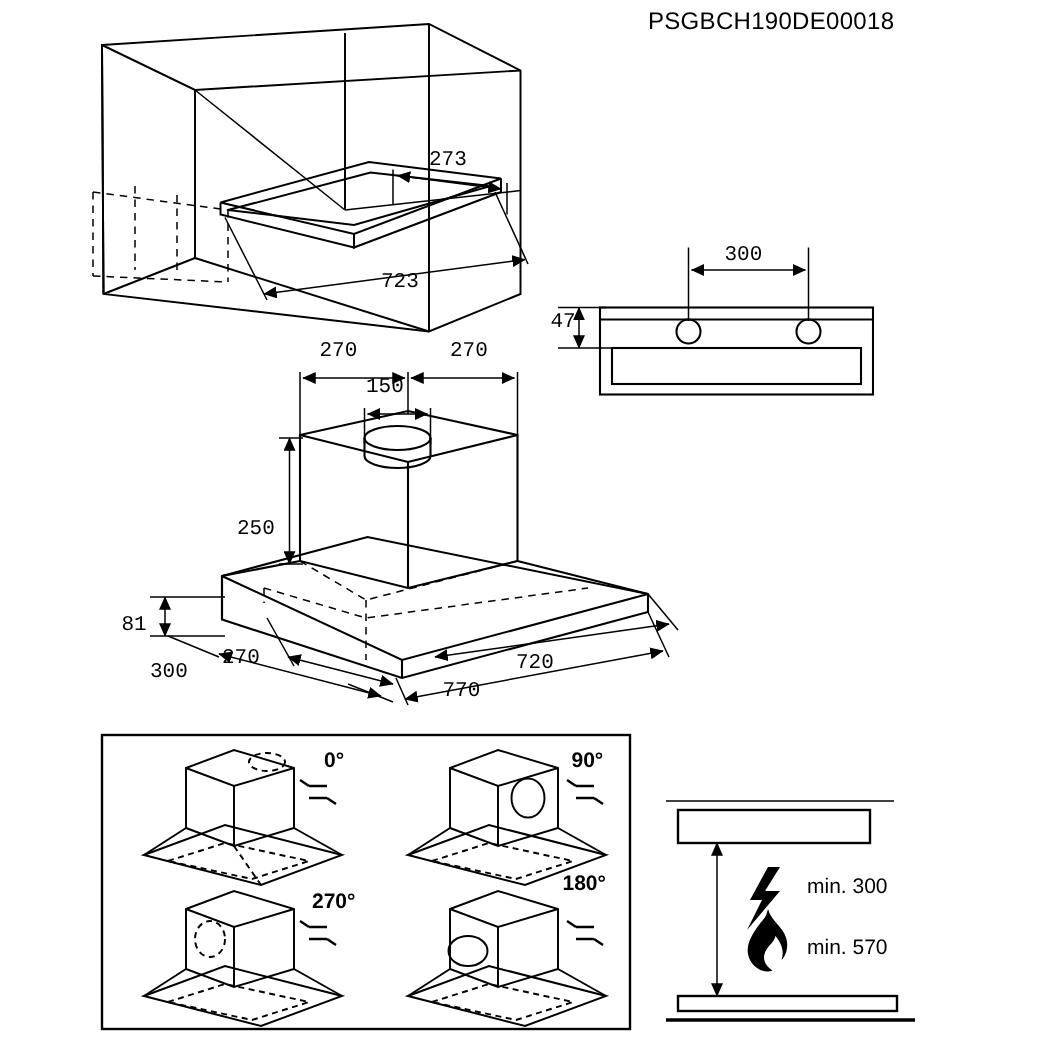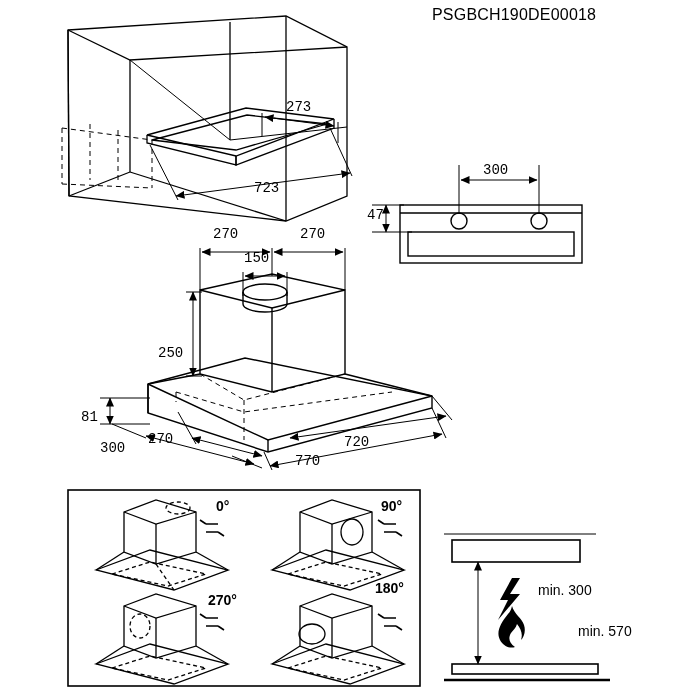--- a/index.html
+++ b/index.html
@@ -294,13 +294,13 @@
 <div class="dim" style="left:148px; top:431px;">270</div>
 <div class="dim" style="left:344px; top:434px;">720</div>
 <div class="dim" style="left:295px; top:453px;text-align:right;">770</div>
 
 <div class="angle" style="left:216px; top:498px;">0°</div>
 <div class="angle" style="left:381px; top:498px;">90°</div>
 <div class="angle" style="left:208px; top:592px;">270°</div>
 <div class="angle" style="left:375px; top:580px;">180°</div>
 
 <div class="note" style="left:538px; top:582px;">min. 300</div>
-<div class="note" style="left:538px; top:623px;margin-left:40px;">min. 570</div>
+<div class="note" style="left:538px; top:623px;">min. 570</div>
 
 </body></html>

